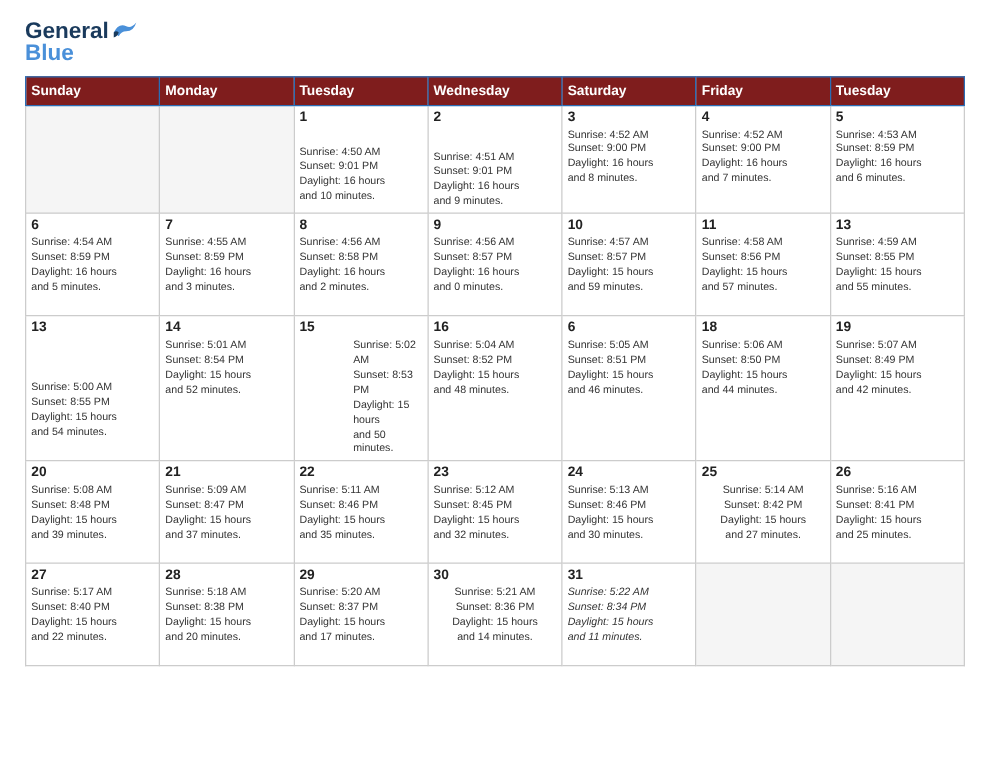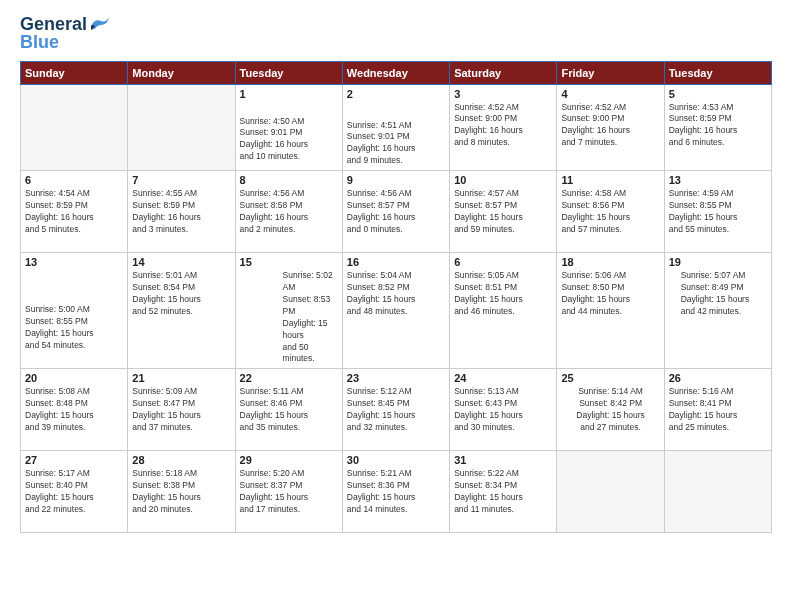--- a/index.html
+++ b/index.html
@@ -248,21 +248,21 @@
           </td>
           <td>
             <div class="day-num">18</div>
             <div class="day-info" style="white-space: pre-line;">Sunrise: 5:06 AM
 Sunset: 8:50 PM
 Daylight: 15 hours
 and 44 minutes.</div>
           </td>
           <td>
             <div class="day-num">19</div>
-            <div class="day-info" style="white-space: pre-line; margin-left: 12px;">Sunrise: 5:07 AM
+            <div class="day-info" style="white-space: pre-line;">Sunrise: 5:07 AM
 Sunset: 8:49 PM
 Daylight: 15 hours
 and 42 minutes.</div>
           </td>
         </tr>
         <tr class="row-shaded">
           <td>
             <div class="day-num">20</div>
             <div class="day-info" style="white-space: pre-line;">Sunrise: 5:08 AM
 Sunset: 8:48 PM
@@ -286,21 +286,21 @@
           <td>
             <div class="day-num">23</div>
             <div class="day-info" style="white-space: pre-line;">Sunrise: 5:12 AM
 Sunset: 8:45 PM
 Daylight: 15 hours
 and 32 minutes.</div>
           </td>
           <td>
             <div class="day-num">24</div>
             <div class="day-info" style="white-space: pre-line;">Sunrise: 5:13 AM
-Sunset: 6:43 PM
+Sunset: 8:46 PM
 Daylight: 15 hours
 and 30 minutes.</div>
           </td>
           <td>
             <div class="day-num">25</div>
             <div class="day-info" style="white-space: pre-line; text-align: center;">Sunrise: 5:14 AM
 Sunset: 8:42 PM
 Daylight: 15 hours
 and 27 minutes.</div>
           </td>
@@ -329,28 +329,28 @@
           </td>
           <td>
             <div class="day-num">29</div>
             <div class="day-info" style="white-space: pre-line;">Sunrise: 5:20 AM
 Sunset: 8:37 PM
 Daylight: 15 hours
 and 17 minutes.</div>
           </td>
           <td>
             <div class="day-num">30</div>
-            <div class="day-info" style="white-space: pre-line;">Sunrise: 5:21 AM
+            <div class="day-info" style="white-space: pre-line; text-align: center;">Sunrise: 5:21 AM
 Sunset: 8:36 PM
 Daylight: 15 hours
 and 14 minutes.</div>
           </td>
           <td>
             <div class="day-num">31</div>
-            <div class="day-info" style="white-space: pre-line;">Sunrise: 5:22 AM
+            <div class="day-info" style="white-space: pre-line; font-style: italic;">Sunrise: 5:22 AM
 Sunset: 8:34 PM
 Daylight: 15 hours
 and 11 minutes.</div>
           </td>
           <td class="empty"></td>
           <td class="empty"></td>
         </tr>
       </tbody>
   </table>
 </div>

